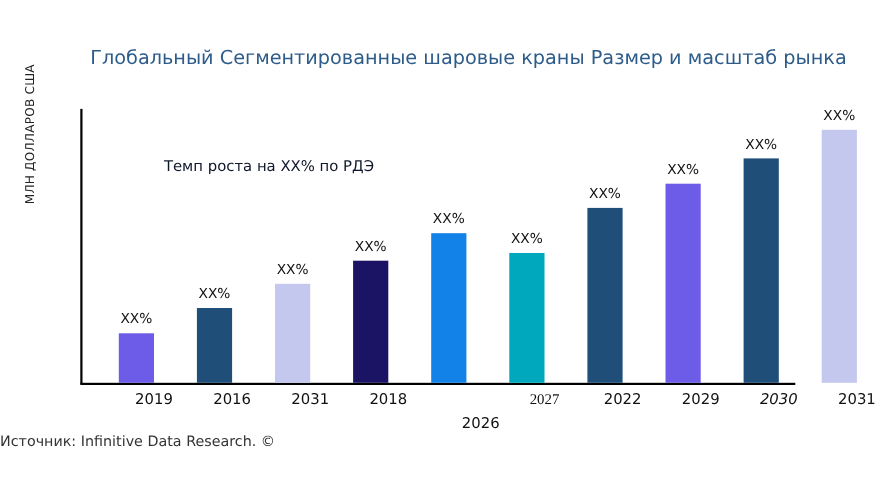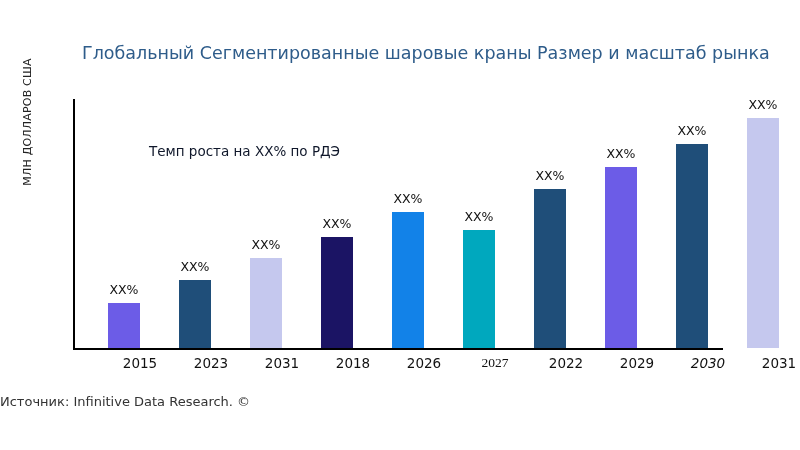--- a/index.html
+++ b/index.html
@@ -189,25 +189,25 @@
     </div>
     <div class="bar-group" style="left:674px;">
       <div class="bar" style="height: 230px; background: rgb(197, 200, 238);"></div>
       <div class="bar-label" style="bottom: 236px;">XX%</div>
     </div>
   </div>
 
   <div id="growth-note">Темп роста на XX% по РДЭ</div>
 
   <div id="xticks">
-    <div class="xtick" style="left:51px;">2015</div>
-    <div class="xtick" style="left:122px;">2023</div>
+    <div class="xtick" style="left:51px;">2019</div>
+    <div class="xtick" style="left:122px;">2016</div>
     <div class="xtick" style="left:193px;">2031</div>
     <div class="xtick" style="left:264px;">2018</div>
-    <div class="xtick" style="left:335px;">2026</div>
+    <div class="xtick" style="left:348px;margin-top:22px;">2026</div>
     <div class="xtick" style="left:406px;font-family:Liberation Serif, serif;">2027</div>
     <div class="xtick" style="left:477px;">2022</div>
     <div class="xtick" style="left:548px;">2029</div>
     <div class="xtick" style="left:619px;font-style:italic;">2030</div>
     <div class="xtick" style="left:690px;">2031</div>
   </div>
 
   <div id="source">Источник: Infinitive Data Research. ©</div>
 
 </div>

